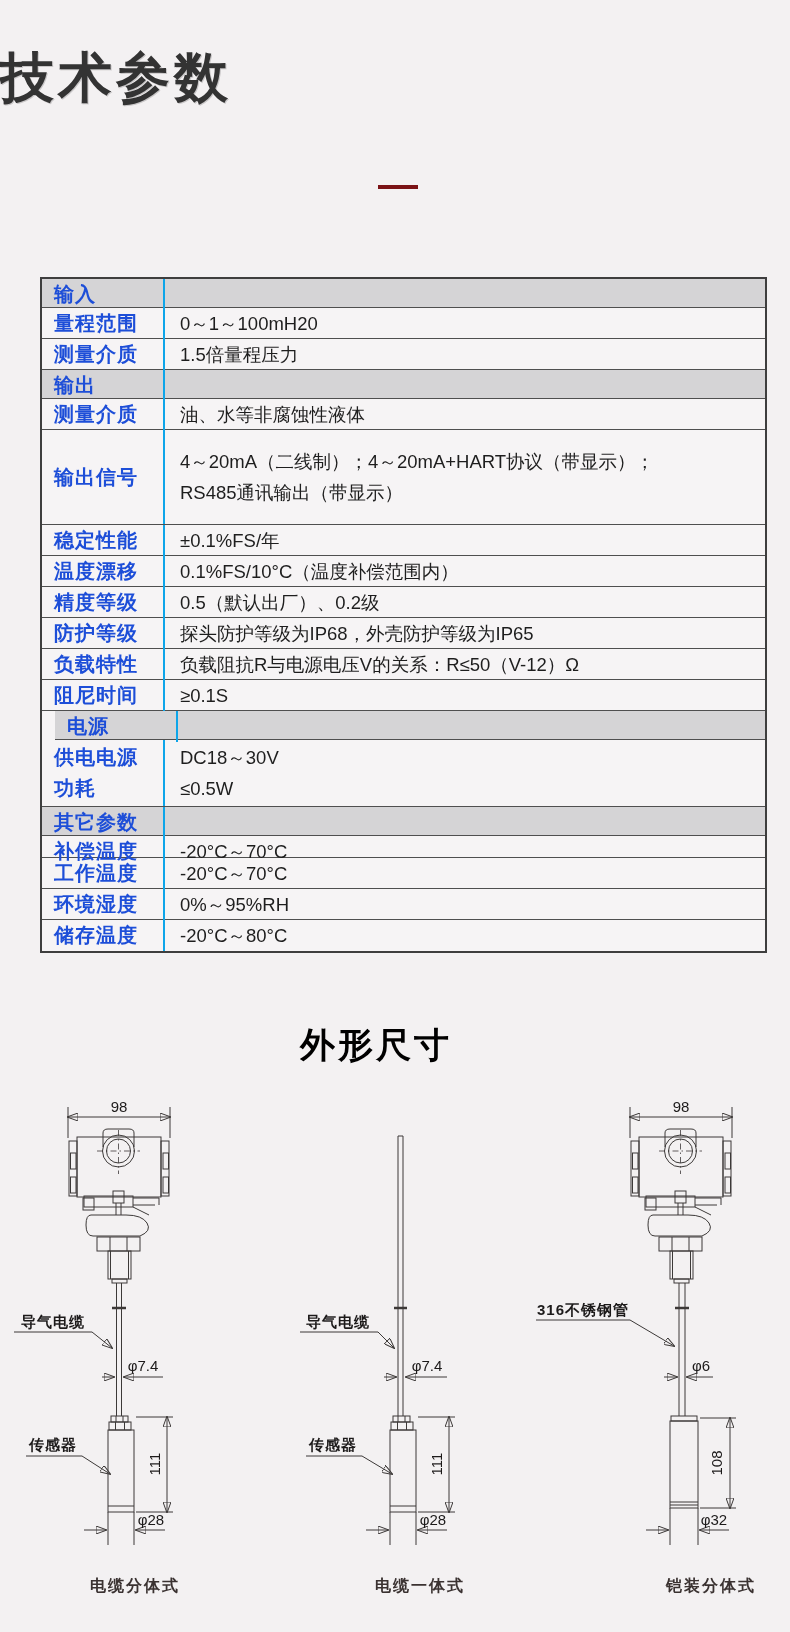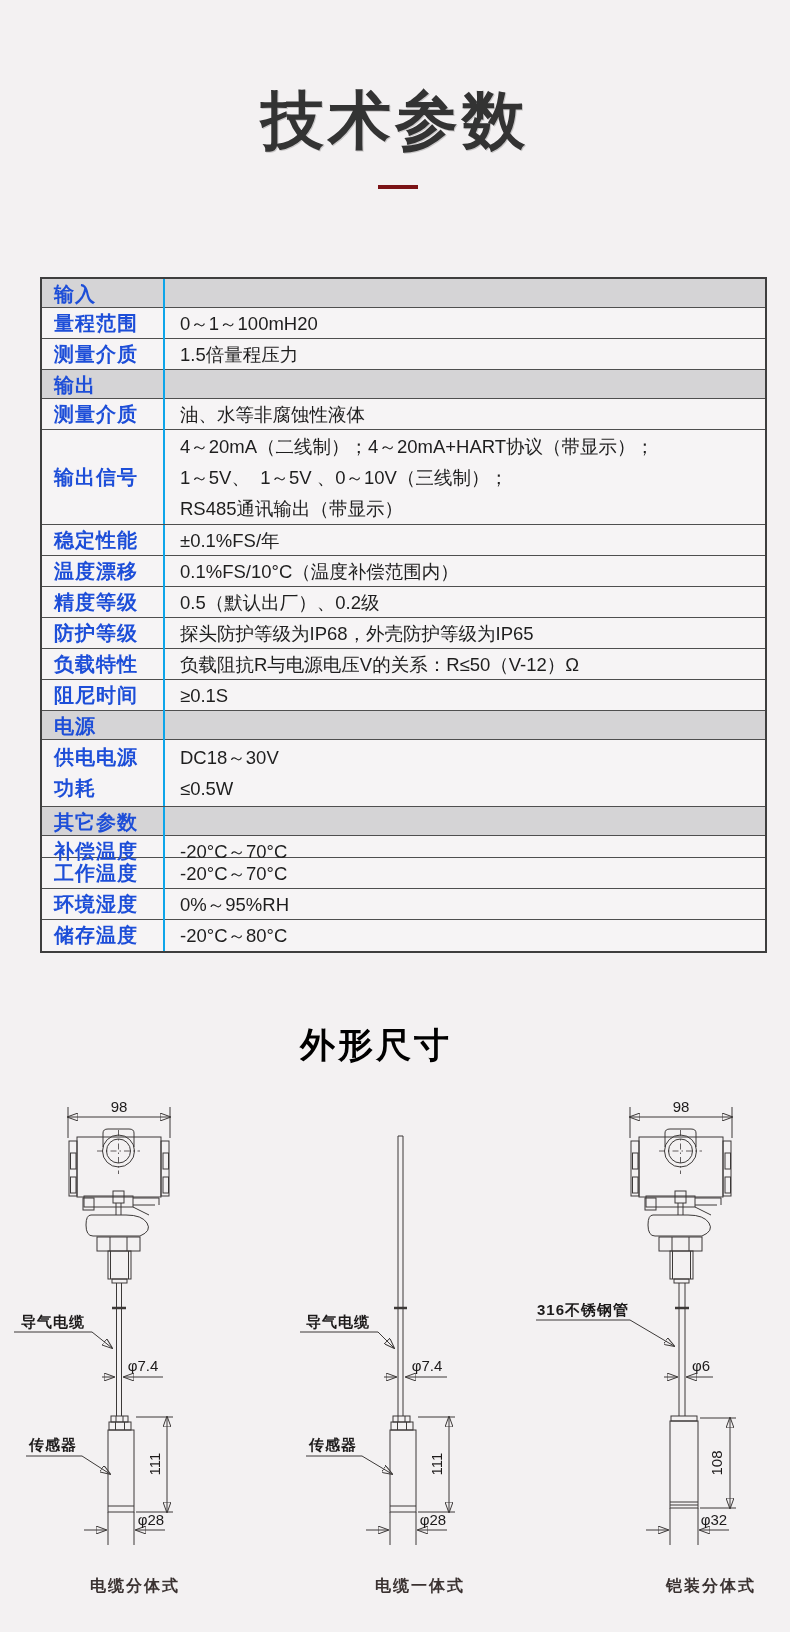--- a/index.html
+++ b/index.html
@@ -4,24 +4,23 @@
 <style>
   html,body{margin:0;padding:0;}
   body{
     width:790px;height:1632px;position:relative;overflow:hidden;
     background:#f3f1f2;
     font-family:"Liberation Sans","DejaVu Sans",sans-serif;
     color:#222;
   }
   
   .main-title{
-    position:absolute;left:0;top:42px;width:790px;text-align:center;
-    font-size:63px;font-weight:900;letter-spacing:4px;color:#333;
+    position:absolute;left:0;top:42px;width:790px;text-align:left;
+    font-size:54px;font-weight:900;letter-spacing:4px;color:#333;
     text-shadow:1px 1px 0 #c9c7c8;
-    margin-top:36px;
   }
   .red-dash{
     position:absolute;left:378px;top:185px;width:40px;height:4px;background:#7a1316;
   }
   .section2-title{
     position:absolute;left:376px;top:1022px;transform:translateX(-50%);
     font-size:35px;font-weight:bold;color:#000000;letter-spacing:3px;white-space:nowrap;
   }
   
   .spec-table{
@@ -98,21 +97,21 @@
     <div class="spec-row" style="height: 31px;">
       <div class="spec-label-cell">
         <div>测量介质</div>
       </div>
       <div class="spec-value-cell"><div>油、水等非腐蚀性液体</div></div>
     </div>
     <div class="spec-row" style="height: 95px;">
       <div class="spec-label-cell">
         <div>输出信号</div>
       </div>
-      <div class="spec-value-cell"><div>4～20mA（二线制）；4～20mA+HART协议（带显示）；</div><div>1～5V、  1～5V 、0～10V（三线制）；</div><div>RS485通讯输出（带显示）</div></div>
+      <div class="spec-value-cell"><div>4～20mA（二线制）；4～20mA+HART协议（带显示）；</div><div>RS485通讯输出（带显示）</div></div>
     </div>
     <div class="spec-row" style="height: 31px;">
       <div class="spec-label-cell">
         <div>稳定性能</div>
       </div>
       <div class="spec-value-cell"><div>±0.1%FS/年</div></div>
     </div>
     <div class="spec-row" style="height: 31px;">
       <div class="spec-label-cell">
         <div>温度漂移</div>
@@ -136,21 +135,21 @@
         <div>负载特性</div>
       </div>
       <div class="spec-value-cell"><div>负载阻抗R与电源电压V的关系：R≤50（V-12）Ω</div></div>
     </div>
     <div class="spec-row" style="height: 31px;">
       <div class="spec-label-cell">
         <div>阻尼时间</div>
       </div>
       <div class="spec-value-cell"><div>≥0.1S</div></div>
     </div>
-    <div class="spec-row section" style="height: 29px;">
+    <div class="spec-row section" style="height: 29px; margin-left: 13px;">
       <div class="spec-label-cell">
         <div>电源</div>
       </div>
       <div class="spec-value-cell"></div>
     </div>
     <div class="spec-row" style="height: 67px;">
       <div class="spec-label-cell">
         <div>供电电源</div>
         <div>功耗</div>
       </div>

